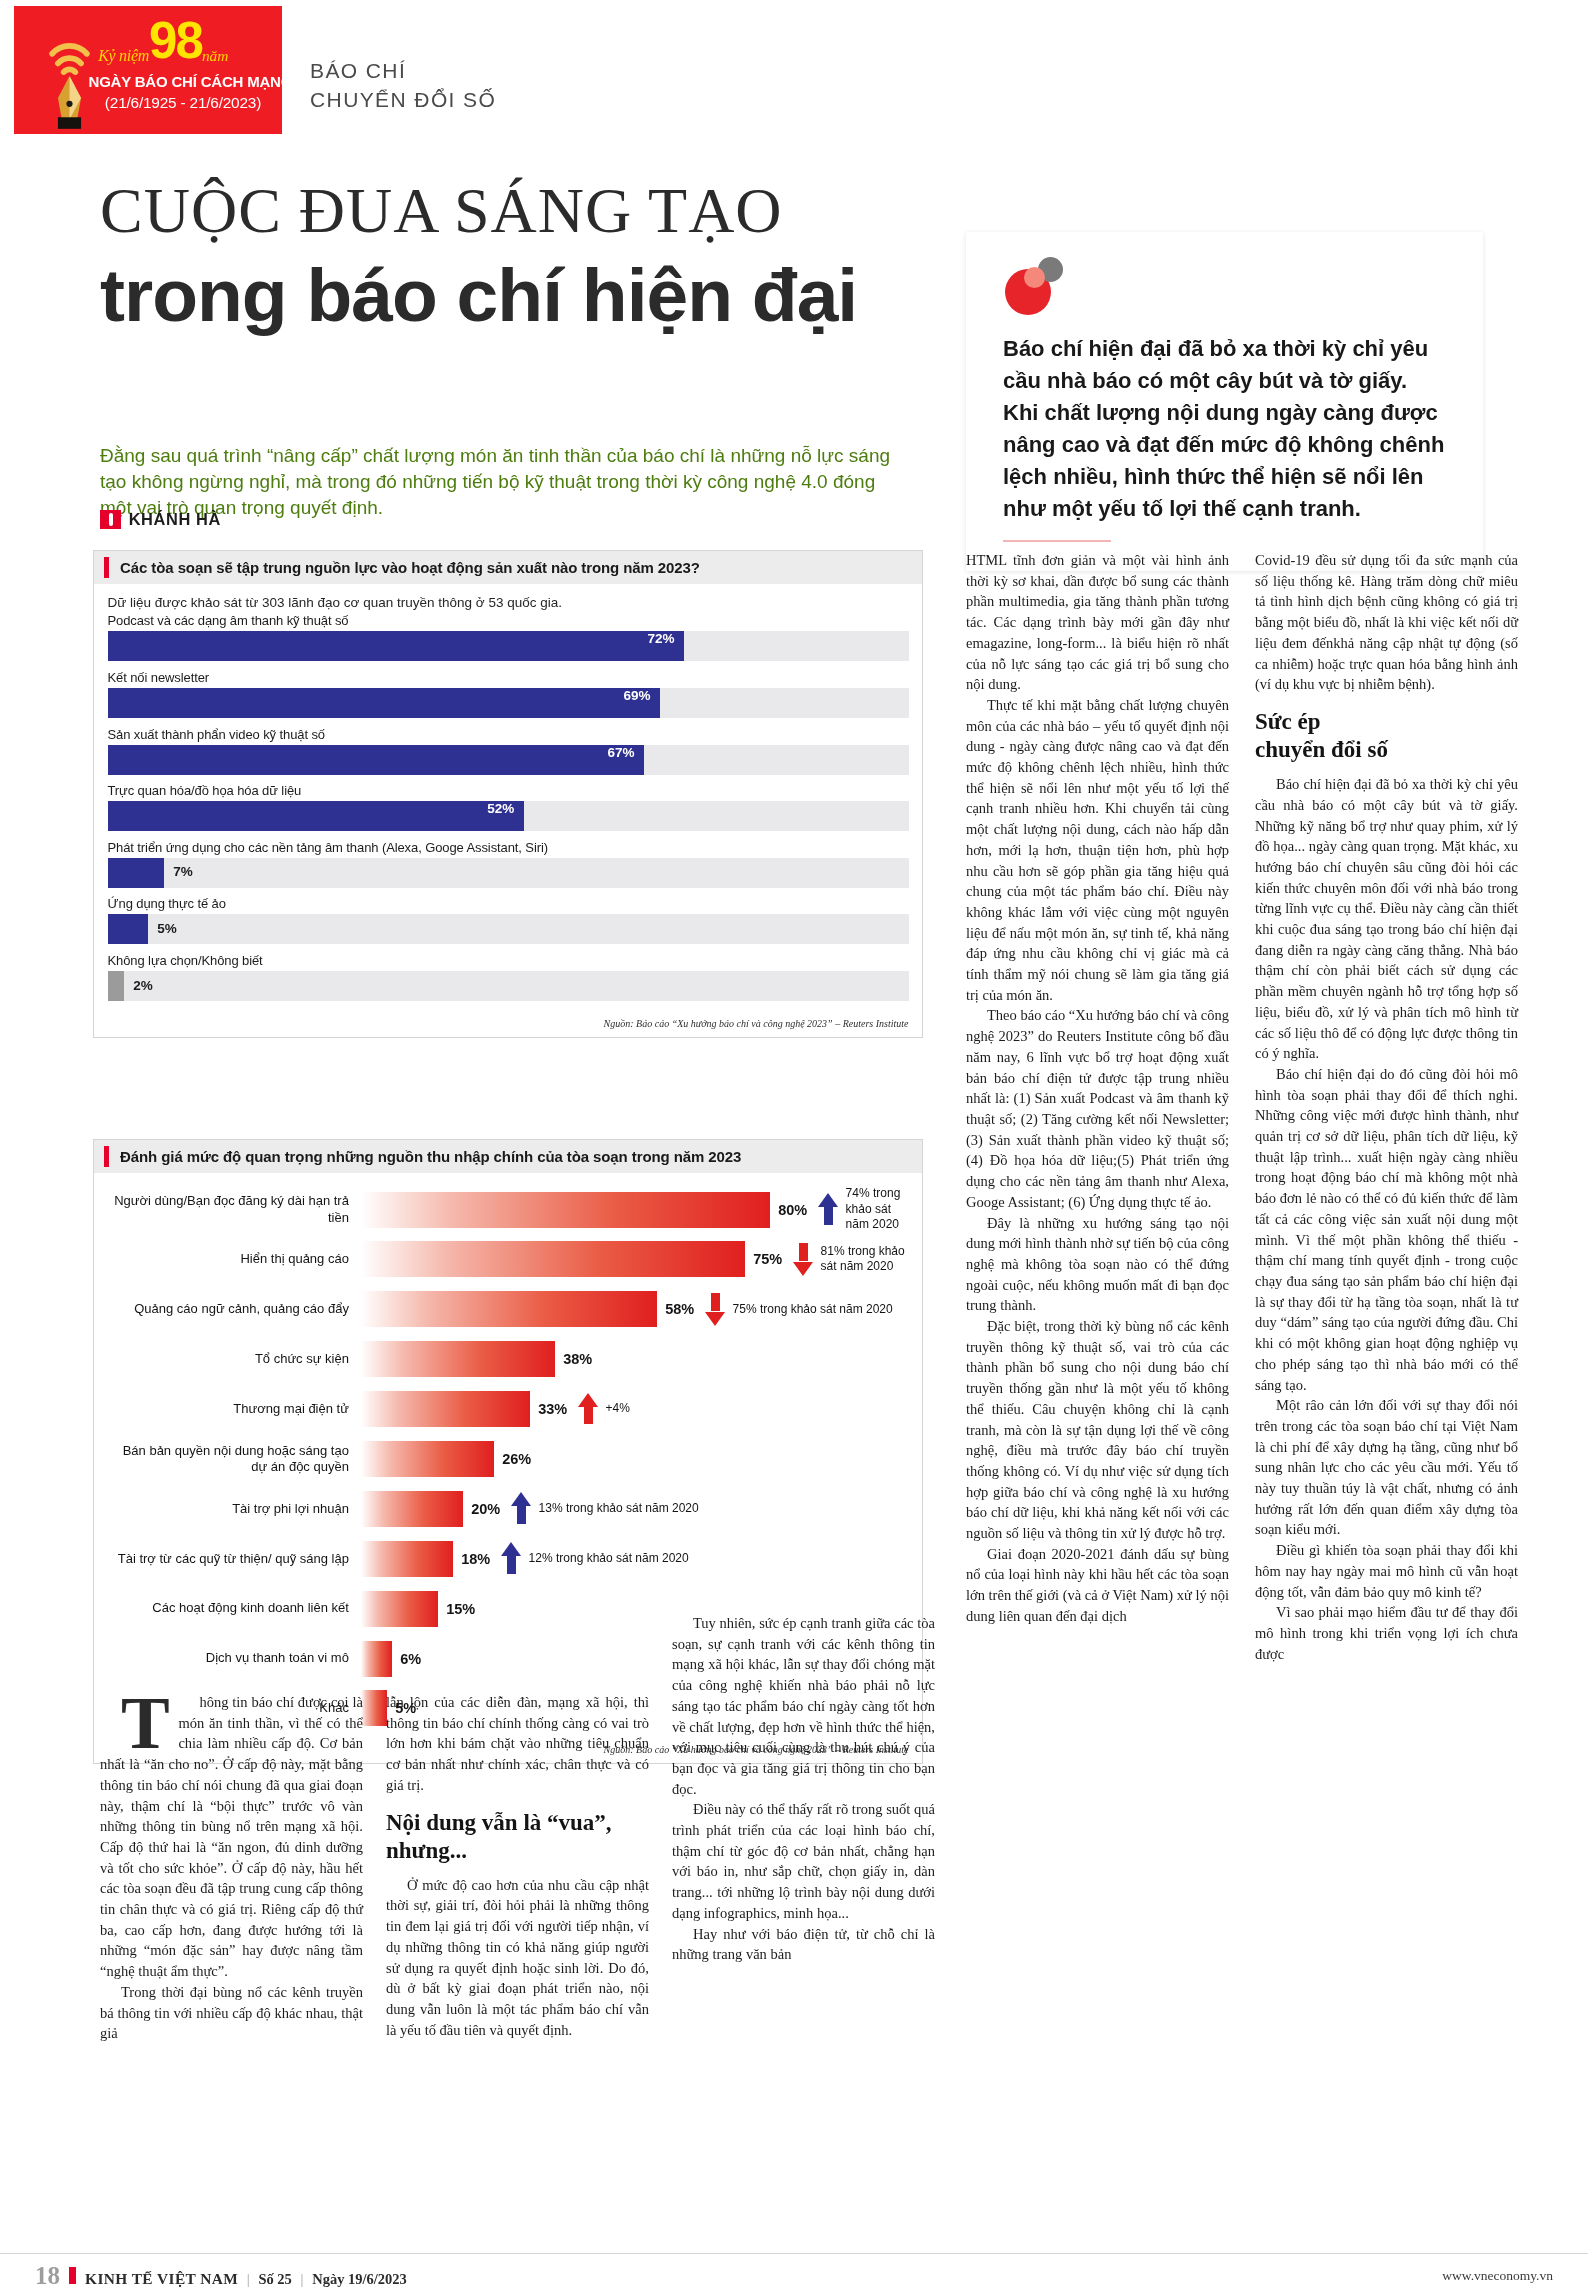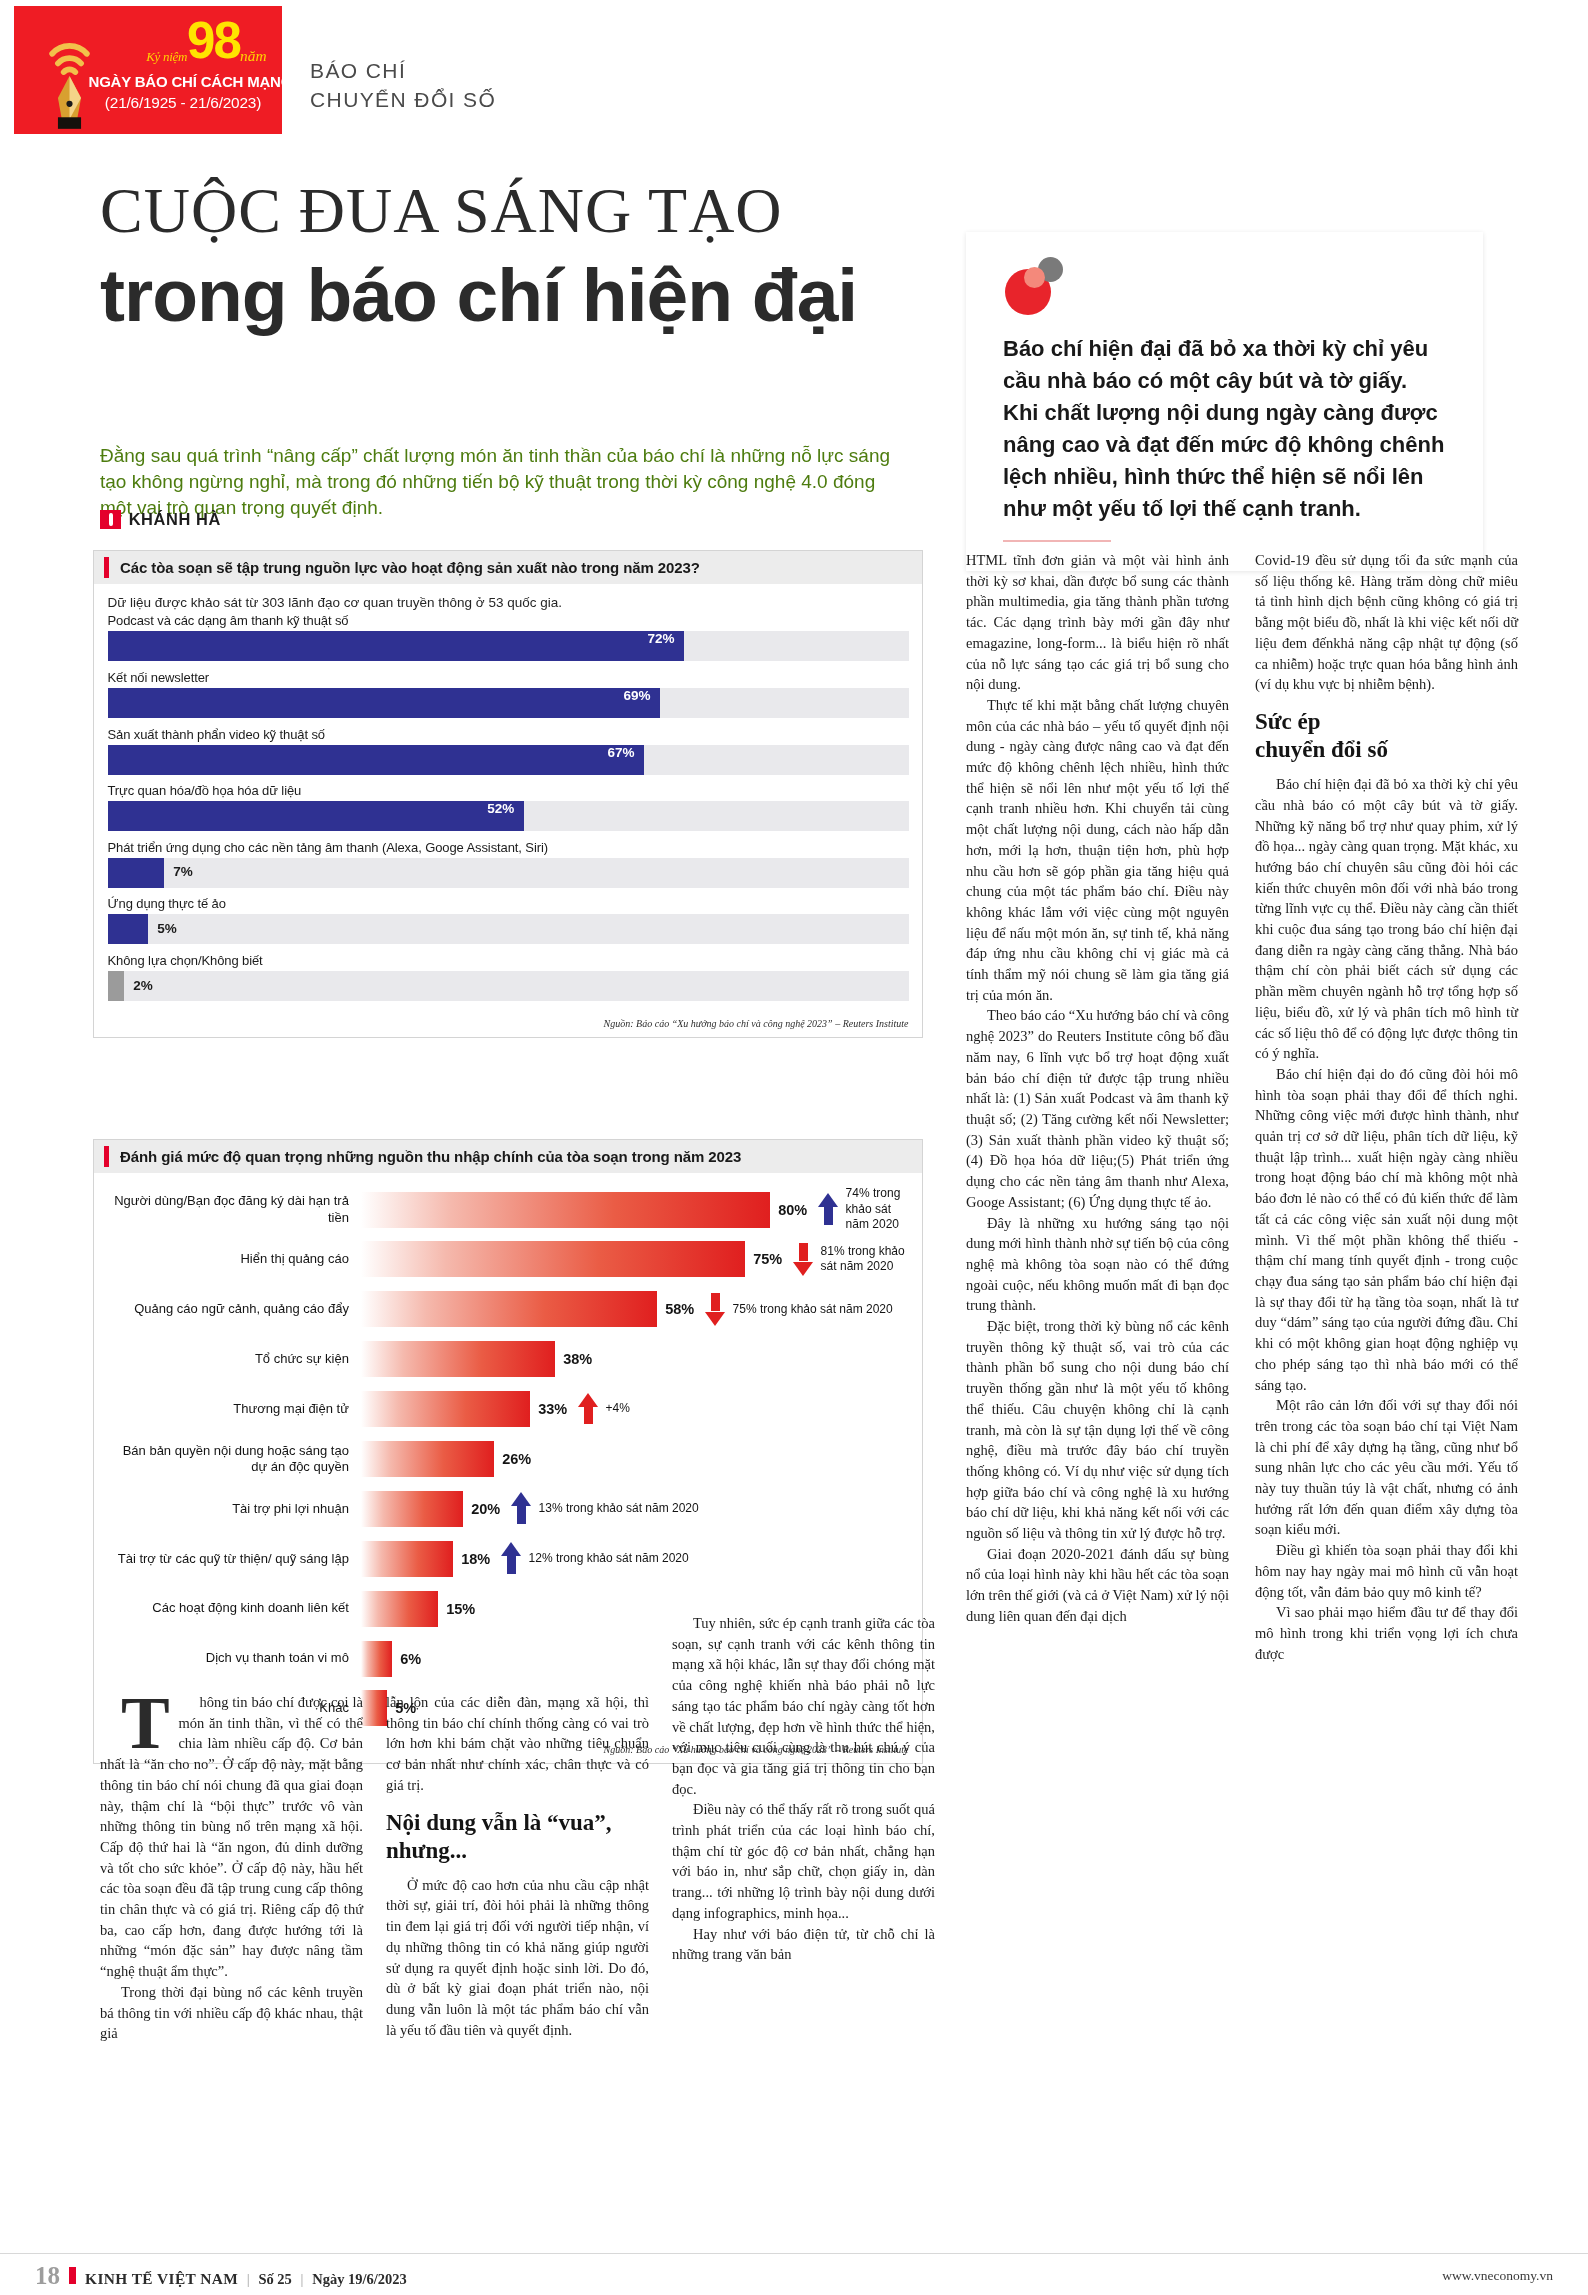--- a/index.html
+++ b/index.html
@@ -47,26 +47,25 @@
     position: relative;
     height: 60px;
     white-space: nowrap;
     text-align: left;
     padding-left: 9.7px;
   }
   .badge-kyniem {
     display: inline-block;
     font-family: "Liberation Serif", serif;
     font-style: italic;
-    font-size: 13px;
+    font-size: 16px;
     color: #ffd400;
     vertical-align: bottom;
     padding-bottom: 4.8px;
     letter-spacing: -0.3px;
-    margin-left: 48px;
   }
   .badge-98 {
     display: inline-block;
     font-size: 51px;
     font-weight: bold;
     color: #ffe400;
     line-height: 56px;
     letter-spacing: -1.9px;
     vertical-align: bottom;
   }

